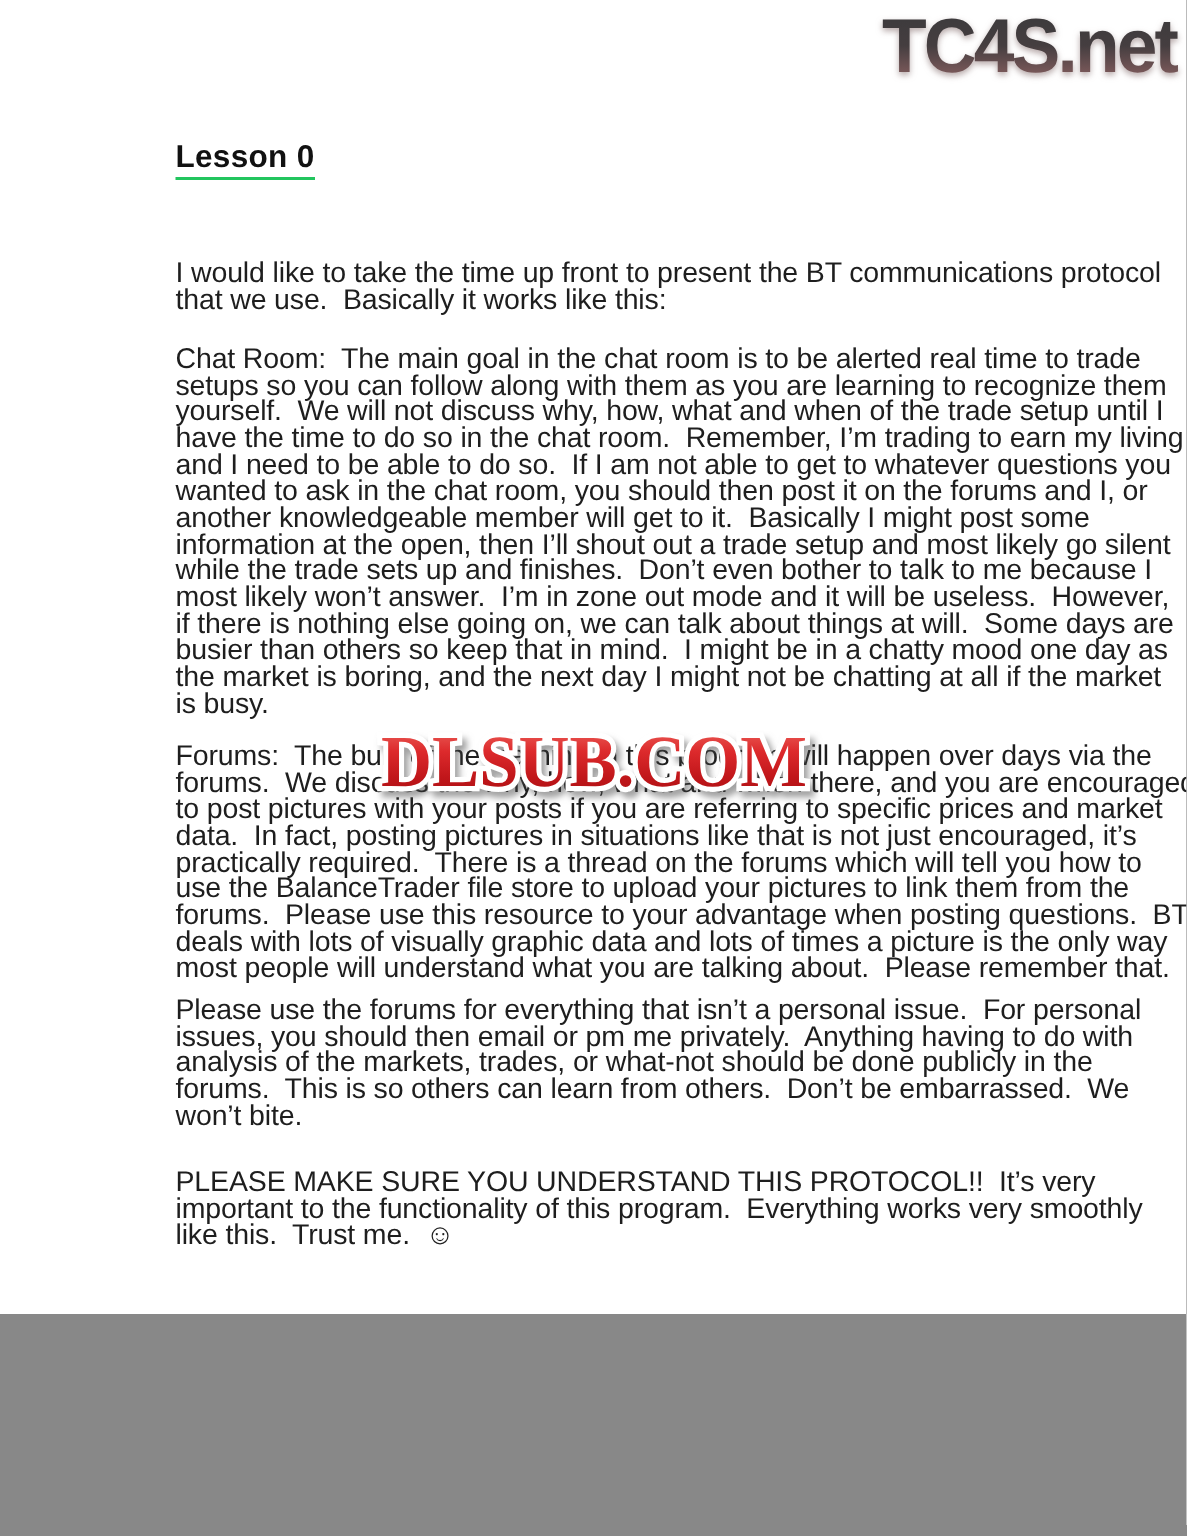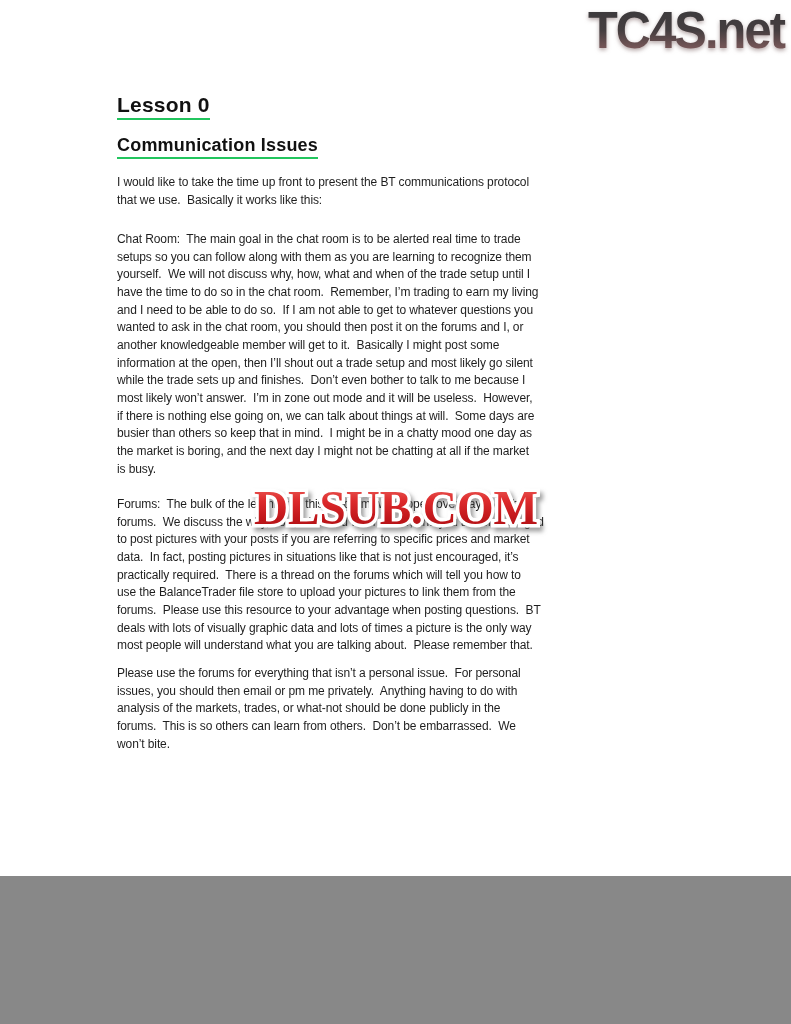--- a/index.html
+++ b/index.html
@@ -17,21 +17,21 @@
     letter-spacing:0.2px;
   }
   .doc-subtitle{
     position:absolute;left:117px;top:135px;
     font-size:18px;font-weight:bold;color:#111;
     letter-spacing:0.2px;
   }
   .u{border-bottom:2px solid #22c55e;padding-bottom:1px;display:inline-block;}
   .para{
     position:absolute;left:117px;width:580px;
-    font-size:12px;line-height:17.65px;color:#1e1e1e;
+    font-size:19px;line-height:17.65px;color:#1e1e1e;
     white-space:pre;letter-spacing:-0.1px;
   }
   .p1{top:174px;}
   .p2{top:231px;}
   .p3{top:496px;}
   .p4{top:653px;margin-top:12px;}
   .p5{top:780px;}
   .wm{position:absolute;}
   .wm-tc4s{left:556px;top:2px;}
   .wm-dlsub{left:244px;top:476px;}
@@ -63,23 +63,20 @@
         <stop offset="0.85" stop-color="#7d5a5b"></stop>
         <stop offset="1" stop-color="#8c6a68"></stop>
       </linearGradient>
     </defs>
     <text class="tc4s-text" x="228" y="46" text-anchor="end" textLength="196" lengthAdjust="spacingAndGlyphs" fill="url(#gradTc4s)" style="filter:drop-shadow(0px 2px 2px rgba(120,95,95,0.55));">TC4S.net</text>
   </svg>
 
   <div class="doc-title">
     <span class="u">Lesson 0</span>
   </div>
-  <div class="doc-subtitle">
-    <span class="u">Communication Issues</span>
-  </div>
 
   <div class="para p1">I would like to take the time up front to present the BT communications protocol
 that we use.  Basically it works like this:</div>
 
   <div class="para p2">Chat Room:  The main goal in the chat room is to be alerted real time to trade
 setups so you can follow along with them as you are learning to recognize them
 yourself.  We will not discuss why, how, what and when of the trade setup until I
 have the time to do so in the chat room.  Remember, I’m trading to earn my living
 and I need to be able to do so.  If I am not able to get to whatever questions you
 wanted to ask in the chat room, you should then post it on the forums and I, or
@@ -101,20 +98,23 @@
 forums.  Please use this resource to your advantage when posting questions.  BT
 deals with lots of visually graphic data and lots of times a picture is the only way
 most people will understand what you are talking about.  Please remember that.</div>
 
   <div class="para p4">Please use the forums for everything that isn’t a personal issue.  For personal
 issues, you should then email or pm me privately.  Anything having to do with
 analysis of the markets, trades, or what-not should be done publicly in the
 forums.  This is so others can learn from others.  Don’t be embarrassed.  We
 won’t bite.</div>
 
+  <div class="para p5">PLEASE MAKE SURE YOU UNDERSTAND THIS PROTOCOL!!  It’s very
+important to the functionality of this program.  Everything works very smoothly
+like this.  Trust me.  ☺</div>
 
   <svg class="wm wm-dlsub" width="310" height="64" viewBox="0 0 310 64">
     <defs>
       <linearGradient id="gradDlsub" x1="0" y1="0" x2="0" y2="1">
         <stop offset="0" stop-color="#ef6f66"></stop>
         <stop offset="0.38" stop-color="#dd2a2c"></stop>
         <stop offset="0.7" stop-color="#c0161a"></stop>
         <stop offset="1" stop-color="#a81013"></stop>
       </linearGradient>
     </defs>

